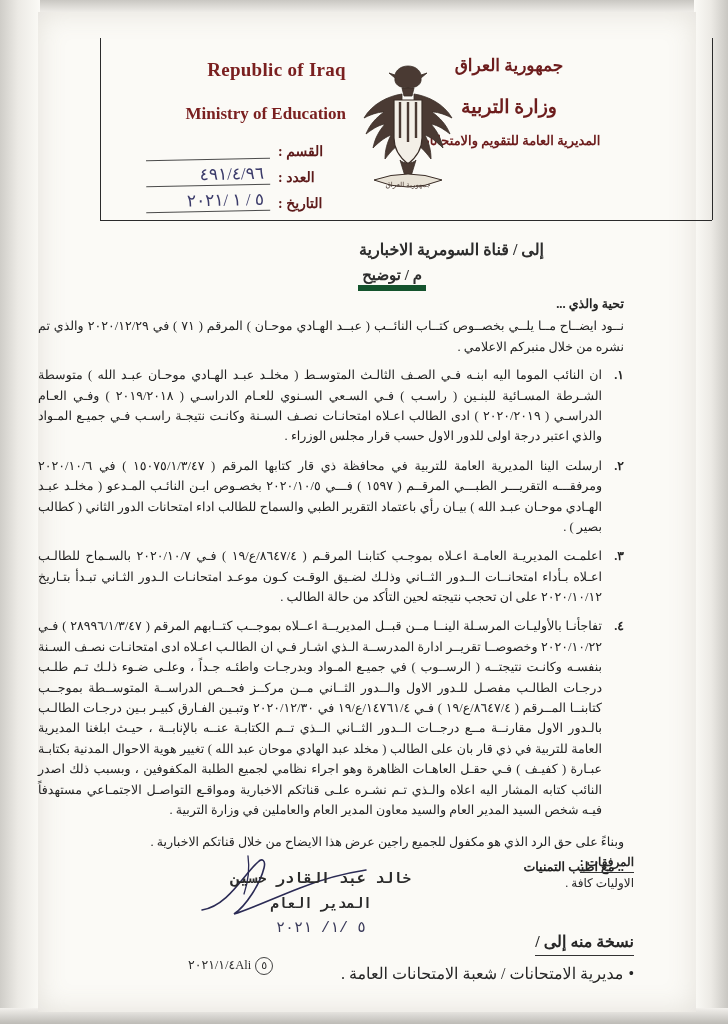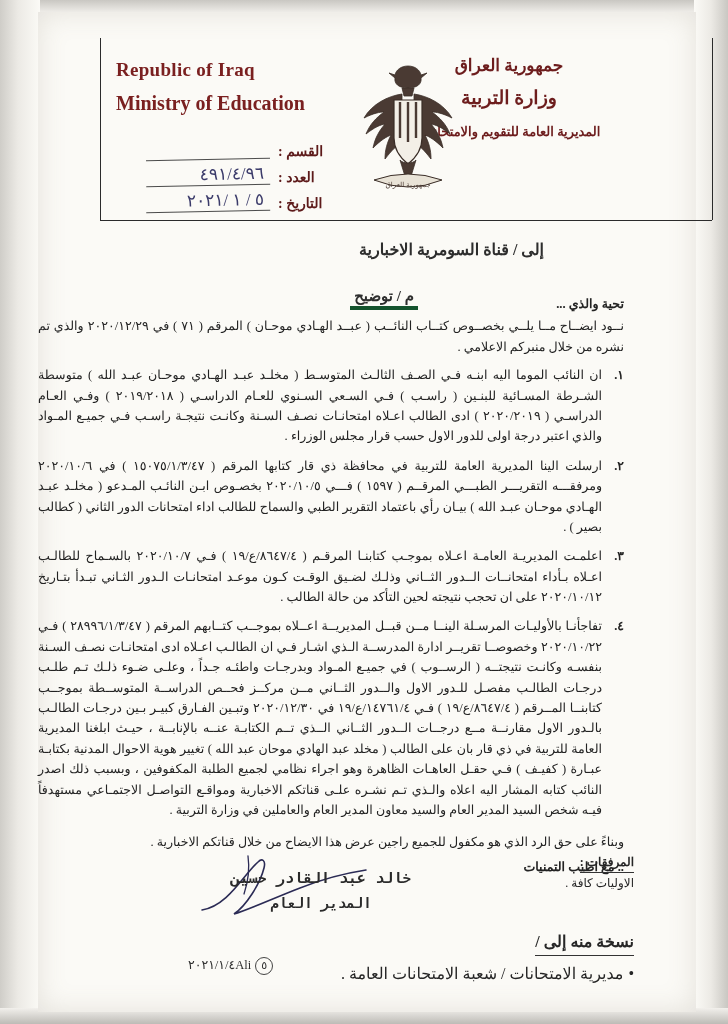--- a/index.html
+++ b/index.html
@@ -63,40 +63,40 @@
     height: 182px;
     border-left: 1.6px solid #2b2b2b;
   }
 
   
   .hdr-left {
     position: absolute;
     left: 78px;
     top: 44px;
     width: 230px;
-    text-align: left;
+    text-align: right;
     font-family: "Liberation Serif", serif;
     color: #7a2020;
     line-height: 1.45;
   }
   .hdr-left .l1 { font-size: 19px; font-weight: bold; letter-spacing: .3px; }
-  .hdr-left .l2 { font-size: 20px; font-weight: bold; margin-top: 5px; }
+  .hdr-left .l2 { font-size: 17px; font-weight: bold; margin-top: 18px; }
 
   .hdr-right {
     position: absolute;
     right: 62px;
     top: 40px;
     width: 250px;
     text-align: center;
     direction: rtl;
     color: #6d1d1d;
     line-height: 1.6;
   }
   .hdr-right .r1 { font-size: 17px; font-weight: bold; }
-  .hdr-right .r2 { font-size: 19px; font-weight: bold; margin-top: 4px; }
+  .hdr-right .r2 { font-size: 19px; font-weight: bold; margin-top: 13px; }
   .hdr-right .r3 { font-size: 13px; font-weight: bold; margin-top: 8px; }
 
   
   .emblem {
     position: absolute;
     left: 318px;
     top: 44px;
     width: 104px;
     height: 150px;
   }
@@ -136,29 +136,28 @@
     right: 152px;
     top: 228px;
     direction: rtl;
     font-size: 16px;
     font-weight: bold;
     color: #2d2d2d;
     margin-left: 38px;
   }
   .subject-line {
     position: absolute;
-    right: 278px;
+    right: 270px;
     top: 254px;
     direction: rtl;
     font-size: 15px;
     font-weight: bold;
     color: #2d2d2d;
-    border-bottom: 4px solid #14532d;
+    border-bottom: 6px solid #14532d;
     padding: 0 4px 1px 4px;
-    margin-top: 21px;
   }
 
   
   .body {
     position: absolute;
     right: 72px;
     top: 282px;
     width: 586px;
     direction: rtl;
     text-align: justify;
@@ -362,20 +361,21 @@
     </div>
 
     <svg class="sign-scribble" viewBox="0 0 200 80">
       <path d="M14 62 C40 58 56 26 70 14 C74 10 78 12 76 20 C72 36 58 58 46 66 C60 62 86 50 112 40 C132 32 152 26 178 22" fill="none" stroke="#2b2b55" stroke-width="1.6" stroke-linecap="round"></path>
       <path d="M60 8 C62 22 60 34 56 46" fill="none" stroke="#2b2b55" stroke-width="1.3" stroke-linecap="round"></path>
     </svg>
 
     <div class="sign">
       <div class="name">خالد عبد القادر حسين</div>
       <div class="title">المدير العام</div>
+      <div class="date">٥ /١/ ٢٠٢١</div>
     </div>
 
     <div class="attach">
       <div class="head">المرفقات :</div>
       <div>الاوليات كافة .</div>
     </div>
 
     <div class="copies">
       <div class="head">نسخة منه إلى /</div>
       <ul>

